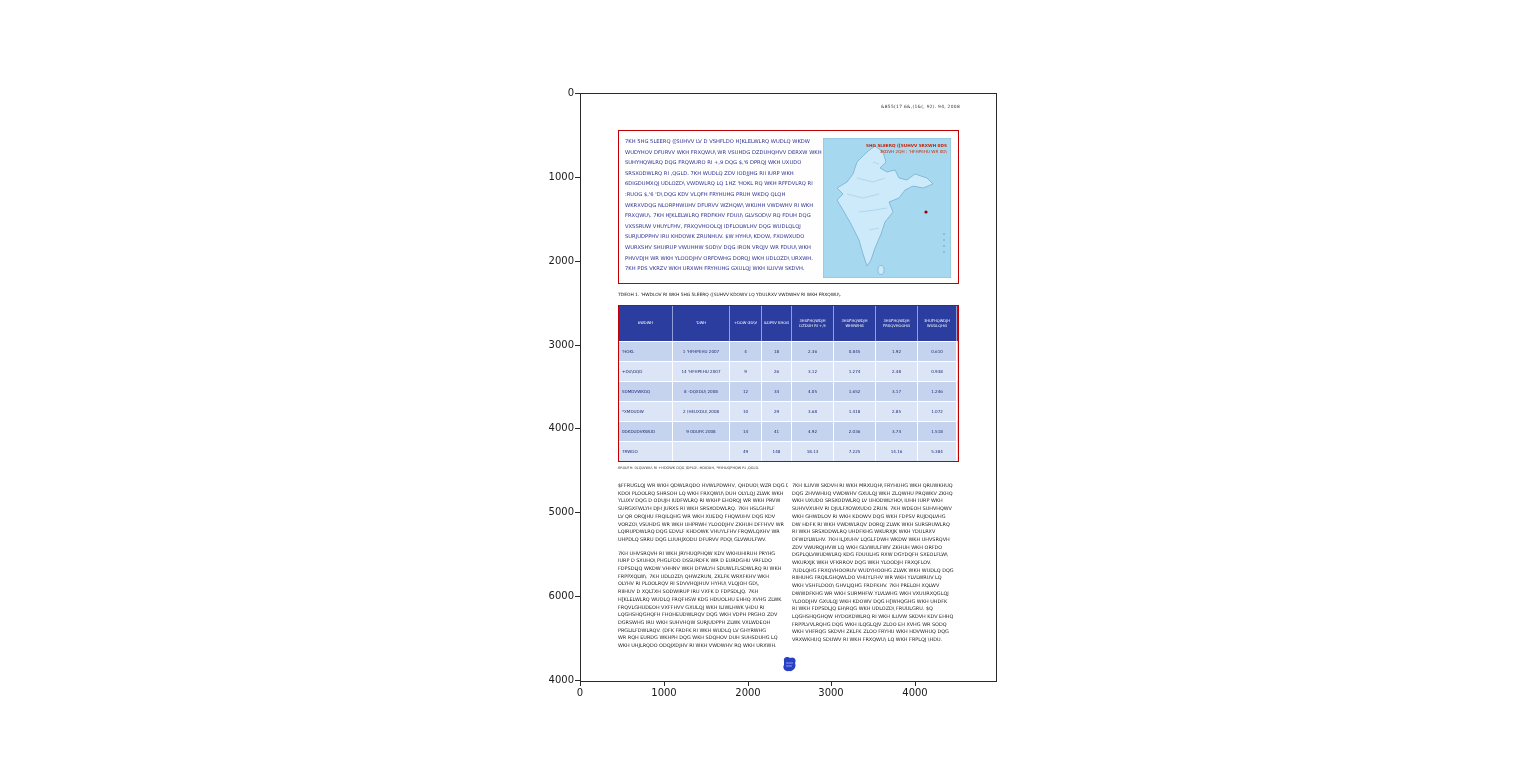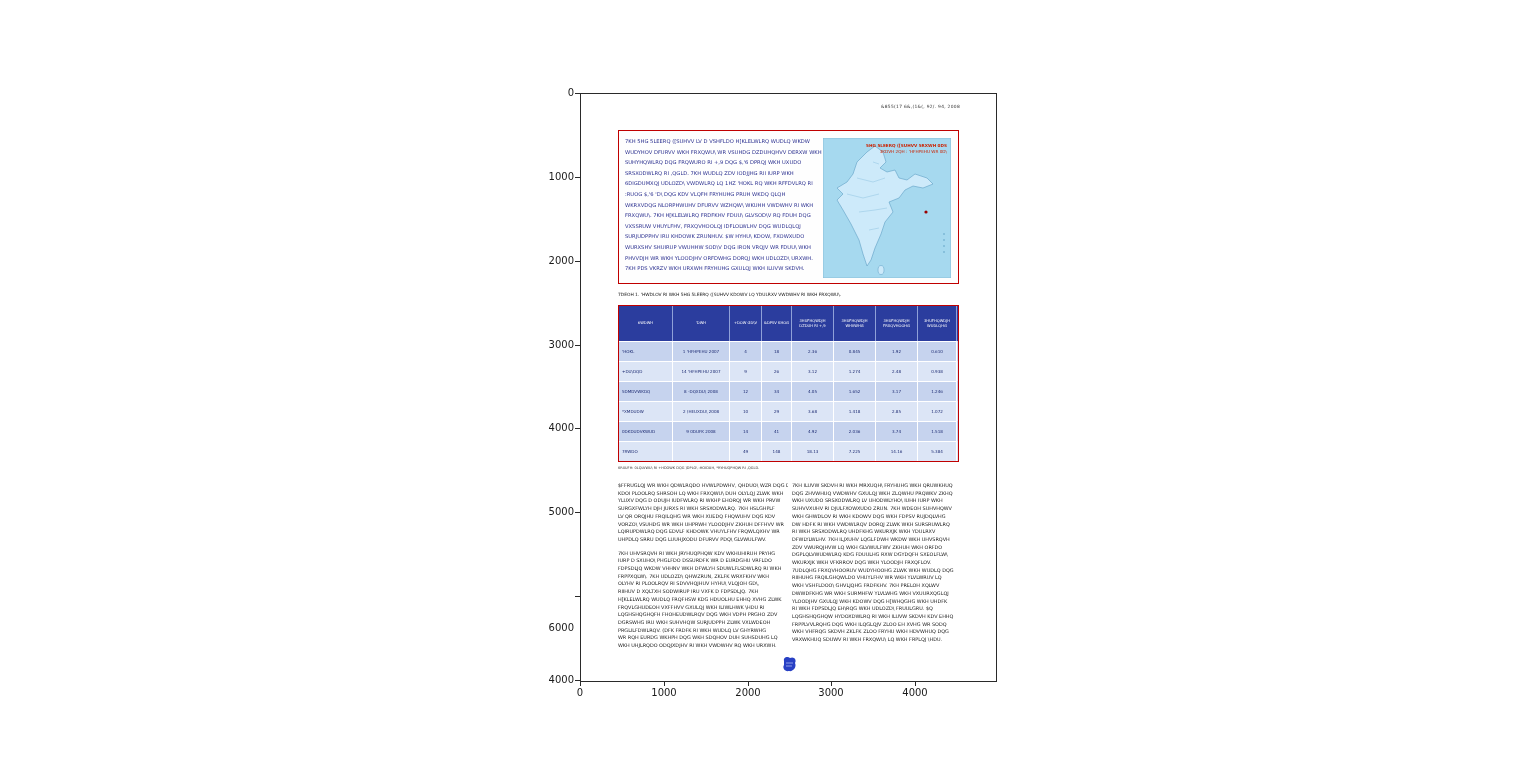--- a/index.html
+++ b/index.html
@@ -54,21 +54,21 @@
   <div class="ymark" style="top:512px"></div>
   <div class="ymark" style="top:596px"></div>
   <div class="ymark" style="top:680px"></div>
 
   <span class="tick-label ytick" style="top:87px">0</span>
   <span class="tick-label ytick" style="top:171px">1000</span>
   <span class="tick-label ytick" style="top:255px">2000</span>
   <span class="tick-label ytick" style="top:339px">3000</span>
   <span class="tick-label ytick" style="top:422px">4000</span>
   <span class="tick-label ytick" style="top:506px">5000</span>
-  <span class="tick-label ytick" style="top:622px">6000</span>
+  <span class="tick-label ytick" style="top:590px">6000</span>
   <span class="tick-label ytick" style="top:674px">4000</span>
 
   <div class="xmark" style="left:580px"></div>
   <div class="xmark" style="left:664px"></div>
   <div class="xmark" style="left:748px"></div>
   <div class="xmark" style="left:831px"></div>
   <div class="xmark" style="left:915px"></div>
 
   <span class="tick-label xtick" style="left:555px">0</span>
   <span class="tick-label xtick" style="left:639px">1000</span>

